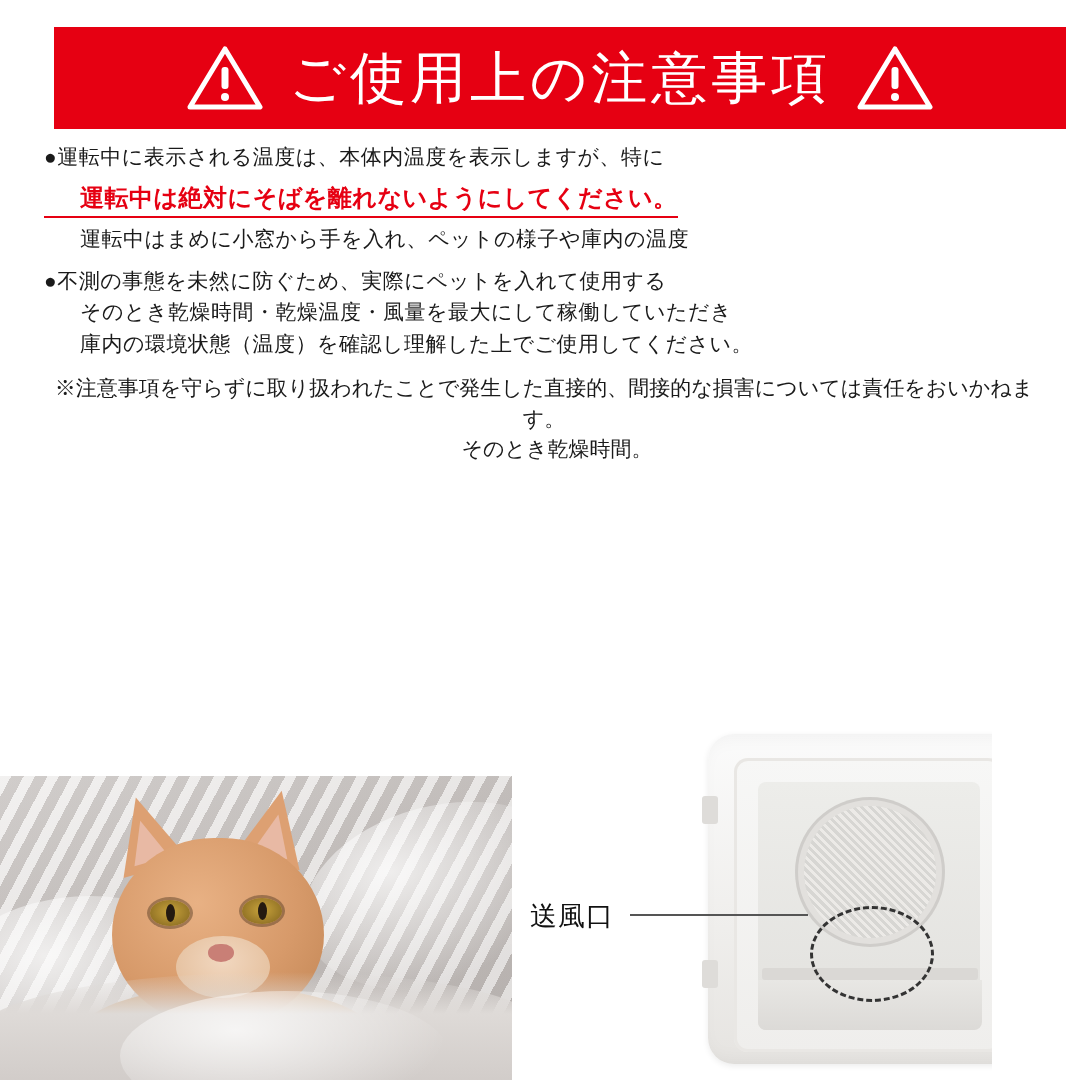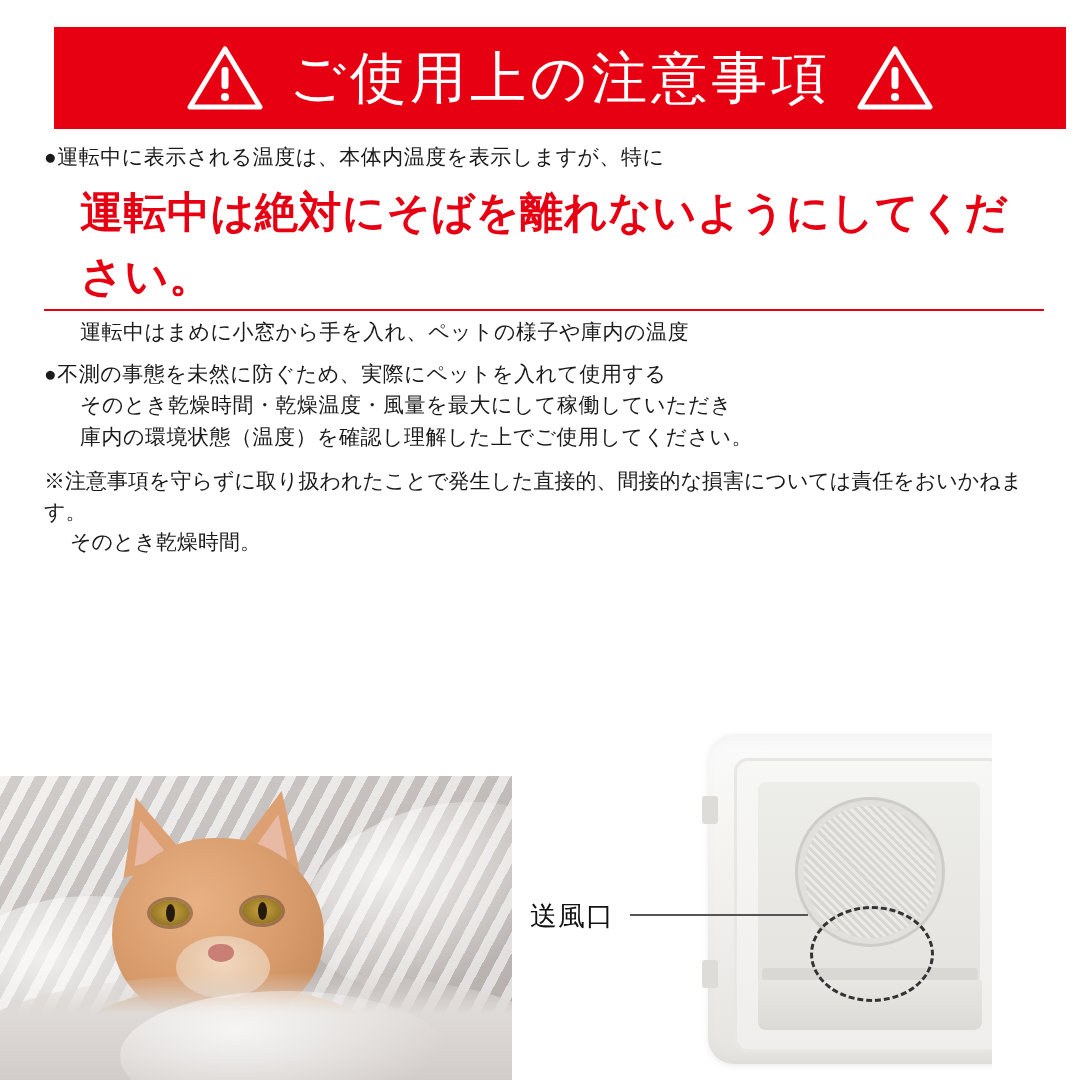--- a/index.html
+++ b/index.html
@@ -61,37 +61,38 @@
   }
   .bullet-para {
     text-indent: 0;
     padding-left: 0;
   }
   .indent {
     padding-left: 36px;
   }
   .red-line {
     color: #e60012;
-    font-size: 43px;
+    font-size: 24px;
     font-weight: 700;
     line-height: 1.5;
     padding-left: 36px;
     border-bottom: 2px solid #e60012;
     display: inline-block;
     margin: 6px 0 6px 0;
     letter-spacing: 0.5px;
   }
   .red-wrap { padding-left: 0; }
   .block-gap { height: 10px; }
   .note {
     font-size: 21px;
     line-height: 1.45;
     color: #1a1a1a;
     margin-top: 14px;
     letter-spacing: 0px;
+    text-align: center;
   }
   .note .note-2 {
     display: block;
     padding-left: 26px;
   }
 
   
   .photos {
     position: absolute;
     left: 0;

